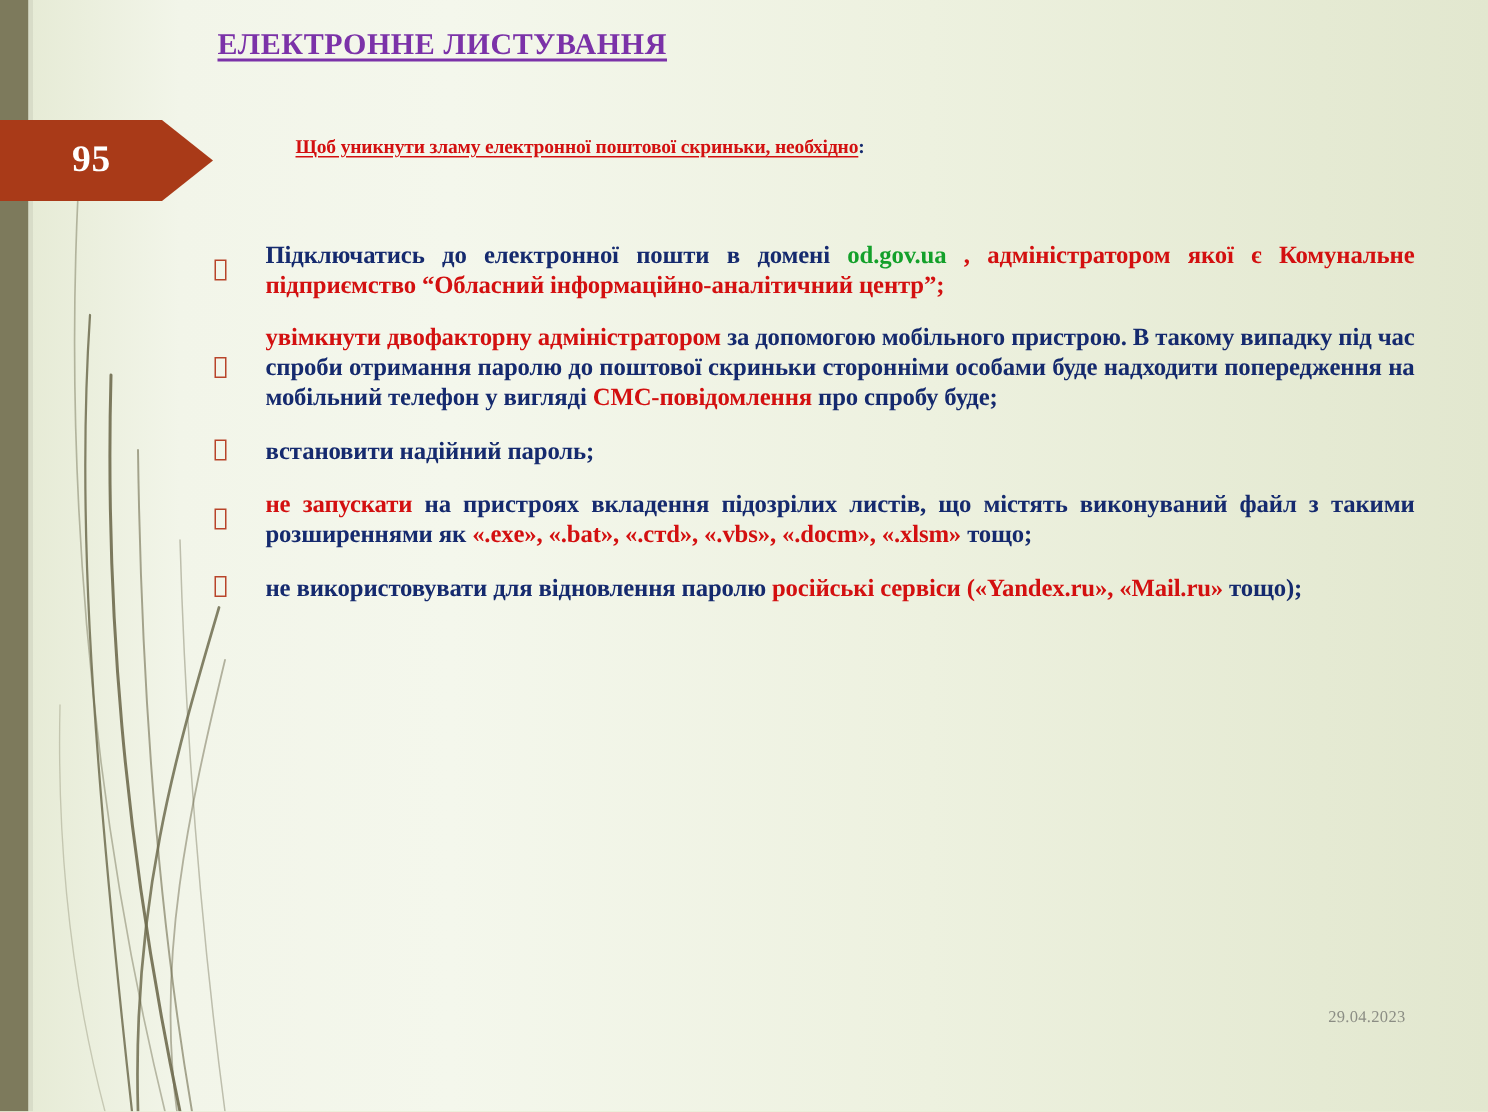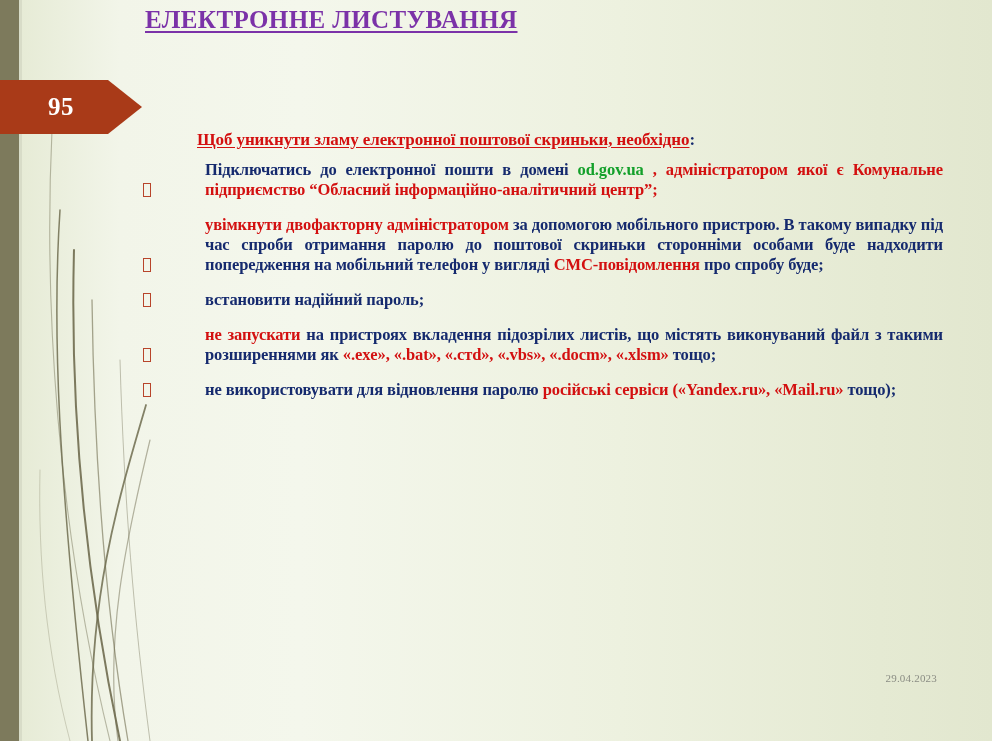--- a/index.html
+++ b/index.html
@@ -77,64 +77,62 @@
     font-size: 25px;
     font-weight: bold;
     font-family: "Liberation Serif", serif;
     letter-spacing: 0.5px;
   }
 
   
   .slide-title {
     position: absolute;
     left: 145px;
-    top: 6px;
-    font-size: 25px;
+    top: 19px;
+    font-size: 20px;
     font-weight: bold;
     color: #7b32a8;
     text-decoration: underline;
     text-underline-offset: 3px;
     letter-spacing: 0.4px;
     font-family: "Liberation Serif", serif;
     white-space: nowrap;
   }
 
   
   .subtitle {
     position: absolute;
     left: 197px;
     top: 90px;
-    font-size: 17px;
+    font-size: 13px;
     font-weight: bold;
     font-family: "Liberation Serif", serif;
     white-space: nowrap;
     letter-spacing: -0.1px;
-    margin-top: 40px;
   }
   .subtitle .red-u {
     color: #d31010;
     text-decoration: underline;
     text-underline-offset: 2px;
   }
   .subtitle .colon {
     color: #152a6e;
   }
 
   
   .body-list {
     position: absolute;
     left: 143px;
     top: 160px;
     width: 800px;
   }
   .bullet-row {
     display: flex;
-    align-items: flex-end;
+    align-items: center;
     margin-bottom: 15px;
-    gap: 28px;
   }
   .bullet-mark {
     flex: 0 0 auto;
     width: 34px;
     padding-top: 3px;
     font-size: 15px;
     line-height: 1;
     color: #c0392b;
   }
   .box-glyph {

